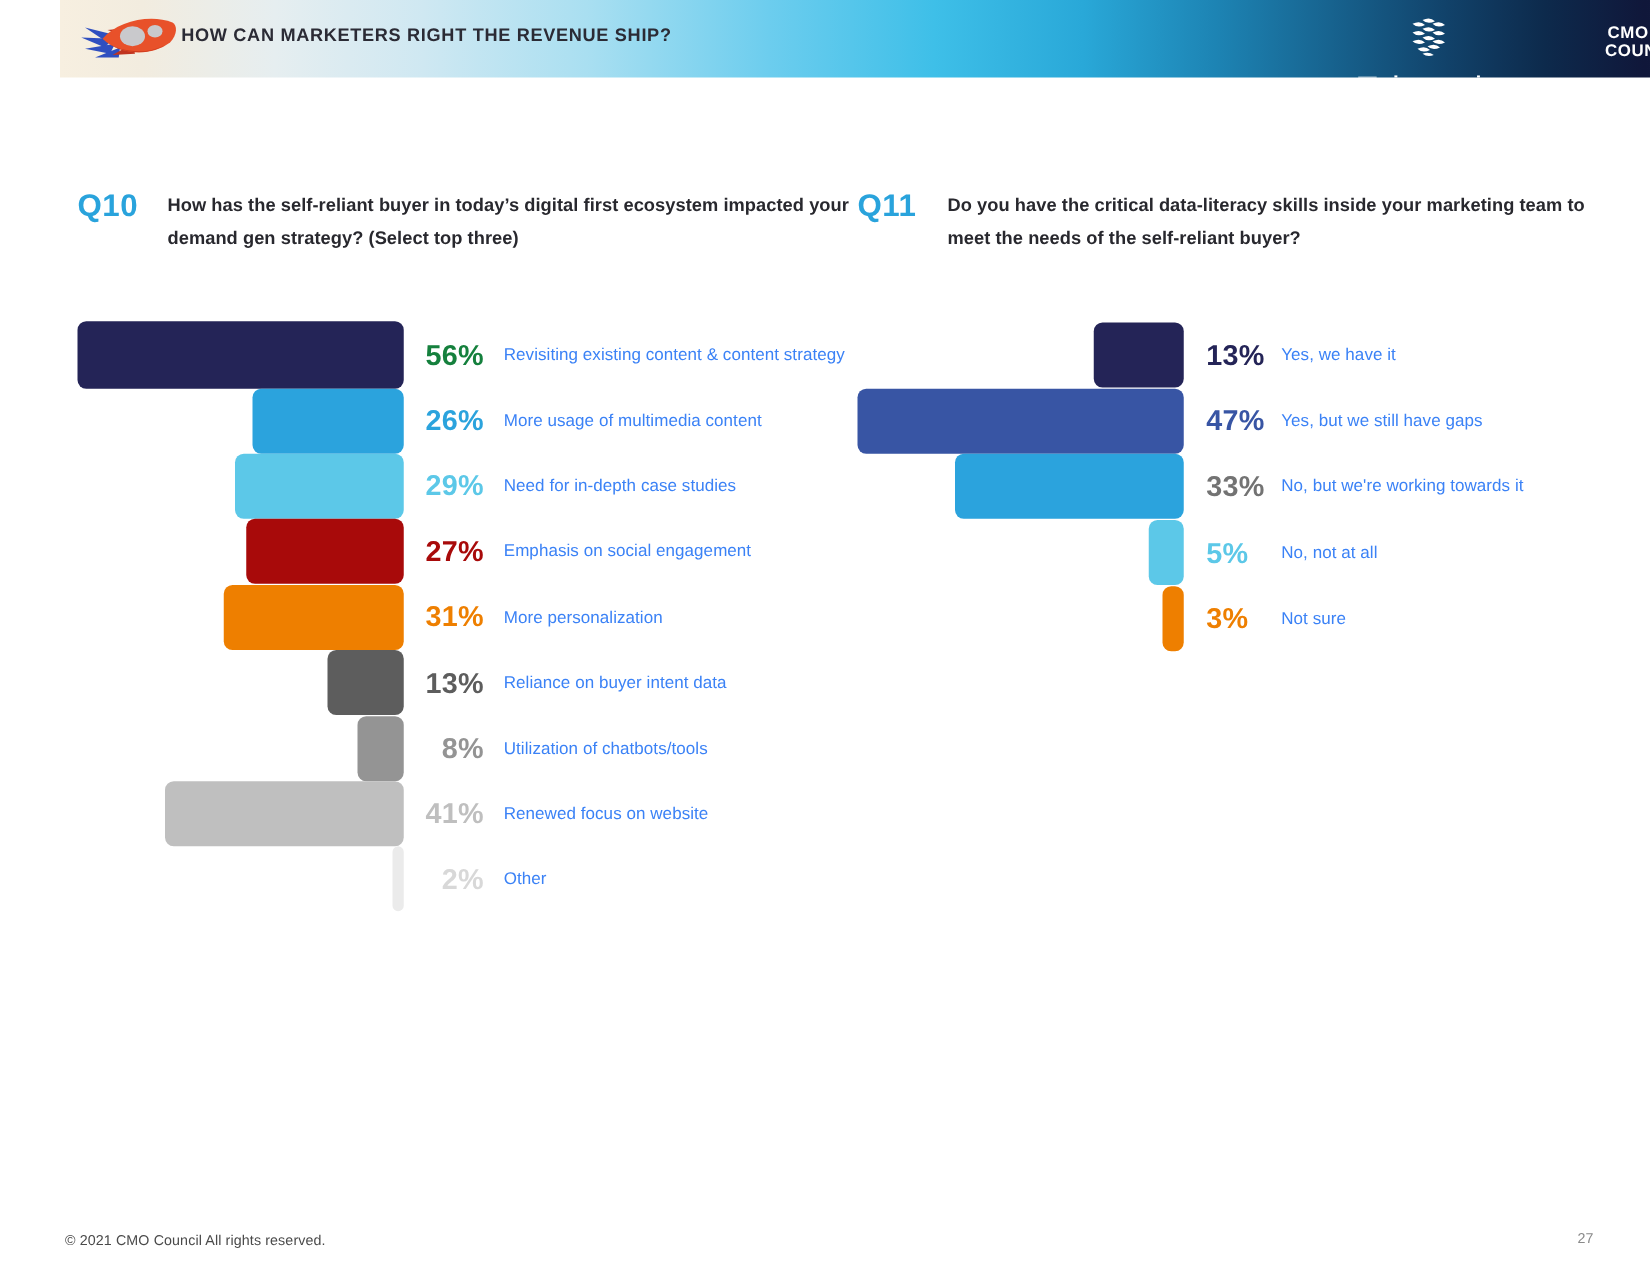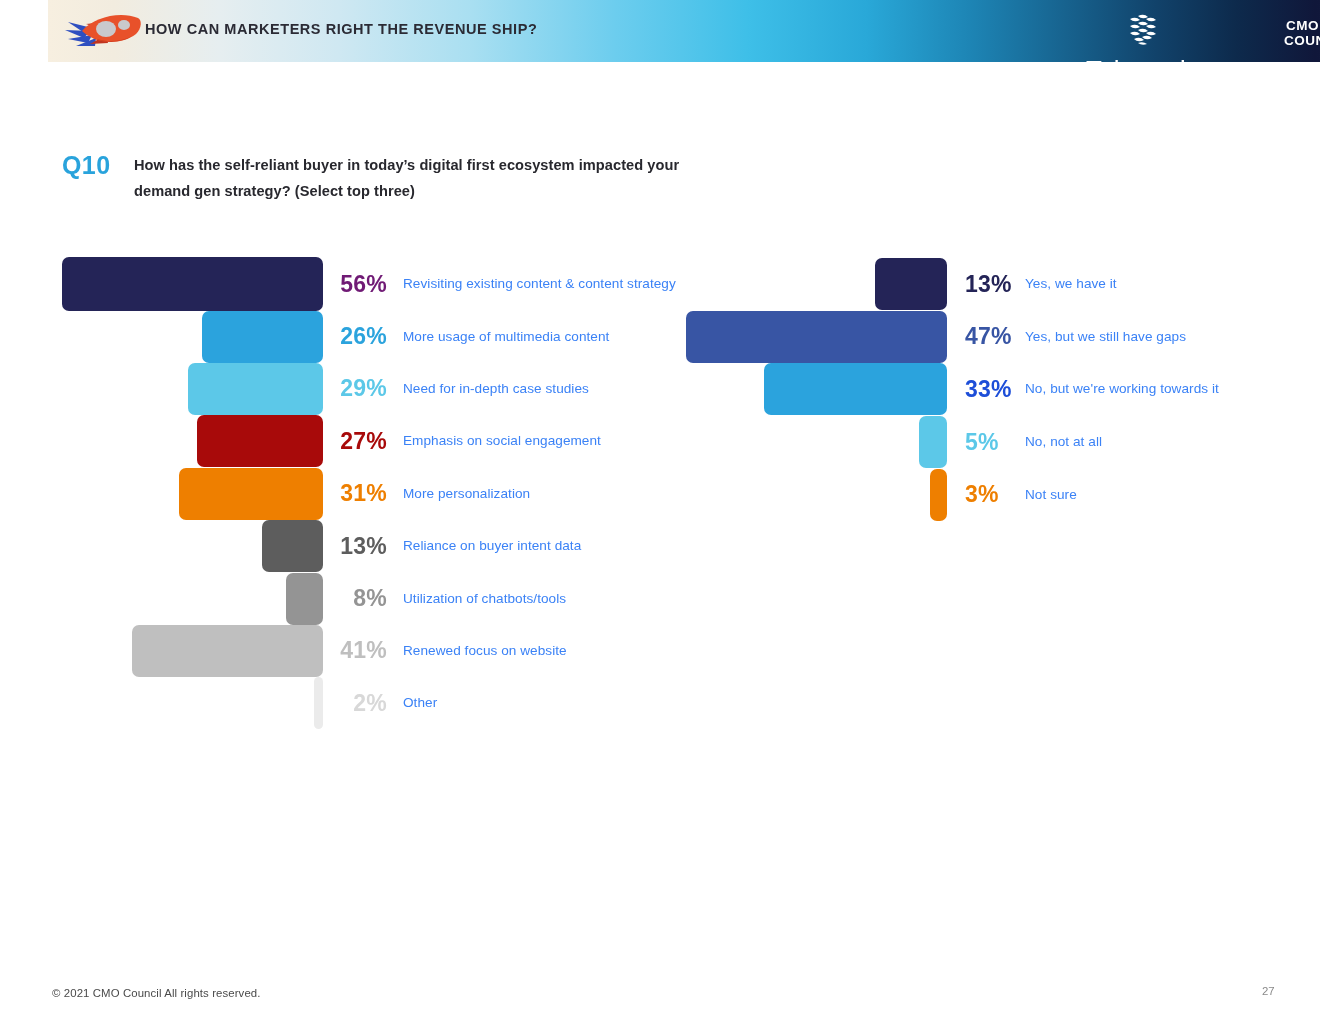--- a/index.html
+++ b/index.html
@@ -139,27 +139,33 @@
     </svg>
   </div>
 
   <div class="qblock" id="q10-block">
     <div class="qrow">
       <div class="qnum">Q10</div>
       <div class="qtext">How has the self-reliant buyer in today’s digital first ecosystem impacted your demand gen strategy? (Select top three)</div>
     </div>
   </div>
 
+  <div class="qblock" id="q11-block">
+    <div class="qrow">
+      <div class="qnum">Q11</div>
+      <div class="qtext">Do you have the critical data-literacy skills inside your marketing team to meet the needs of the self-reliant buyer?</div>
+    </div>
+  </div>
 
   <div class="chart" id="q10-chart">
       <div class="row" style="height: 52.4px;">
         <div class="bar-area" style="height: 52.4px;">
           <div class="bar" style="width: 260.96px; height: 54px; background: rgb(36, 36, 87);"></div>
         </div>
-        <div class="pct" style="color: #701a75;">56%</div>
+        <div class="pct" style="color: #15803d;">56%</div>
         <div class="blabel">Revisiting existing content &amp; content strategy</div>
       </div>
       <div class="row" style="height: 52.4px;">
         <div class="bar-area" style="height: 52.4px;">
           <div class="bar" style="width: 121.16px; height: 52px; background: rgb(43, 163, 221);"></div>
         </div>
         <div class="pct" style="color: rgb(43, 163, 221);">26%</div>
         <div class="blabel">More usage of multimedia content</div>
       </div>
       <div class="row" style="height: 52.4px;">
@@ -224,21 +230,21 @@
         <div class="bar-area" style="height: 52.6px;">
           <div class="bar" style="width: 260.85px; height: 52px; background: rgb(56, 85, 164);"></div>
         </div>
         <div class="pct" style="color: rgb(56, 85, 164);">47%</div>
         <div class="blabel">Yes, but we still have gaps</div>
       </div>
       <div class="row" style="height: 52.6px;">
         <div class="bar-area" style="height: 52.6px;">
           <div class="bar" style="width: 183.15px; height: 52px; background: rgb(43, 163, 221);"></div>
         </div>
-        <div class="pct" style="color: #1d4ed8;">33%</div>
+        <div class="pct" style="color: #737373;">33%</div>
         <div class="blabel">No, but we're working towards it</div>
       </div>
       <div class="row" style="height: 52.6px;">
         <div class="bar-area" style="height: 52.6px;">
           <div class="bar" style="width: 27.75px; height: 52px; background: rgb(92, 200, 232);"></div>
         </div>
         <div class="pct" style="color: rgb(92, 200, 232);">5%</div>
         <div class="blabel">No, not at all</div>
       </div>
       <div class="row" style="height: 52.6px;">

